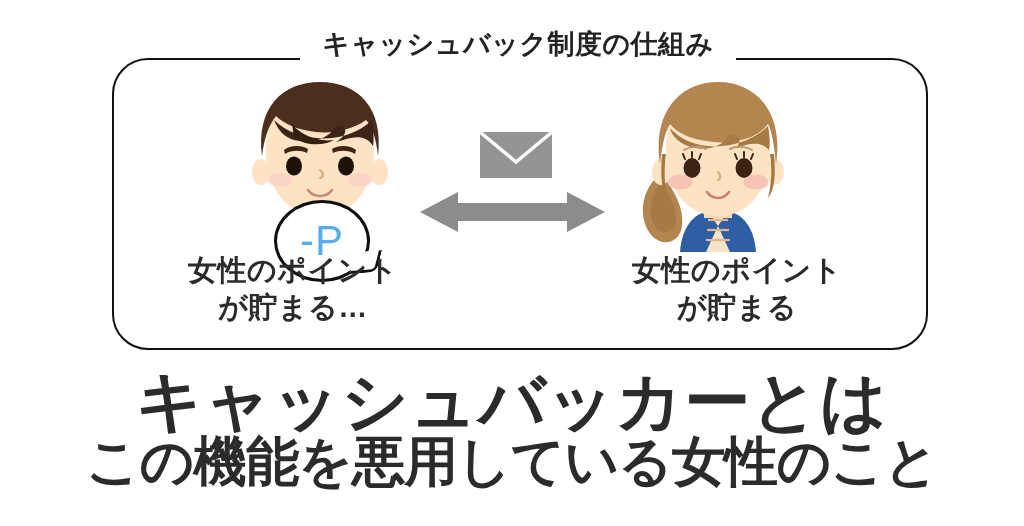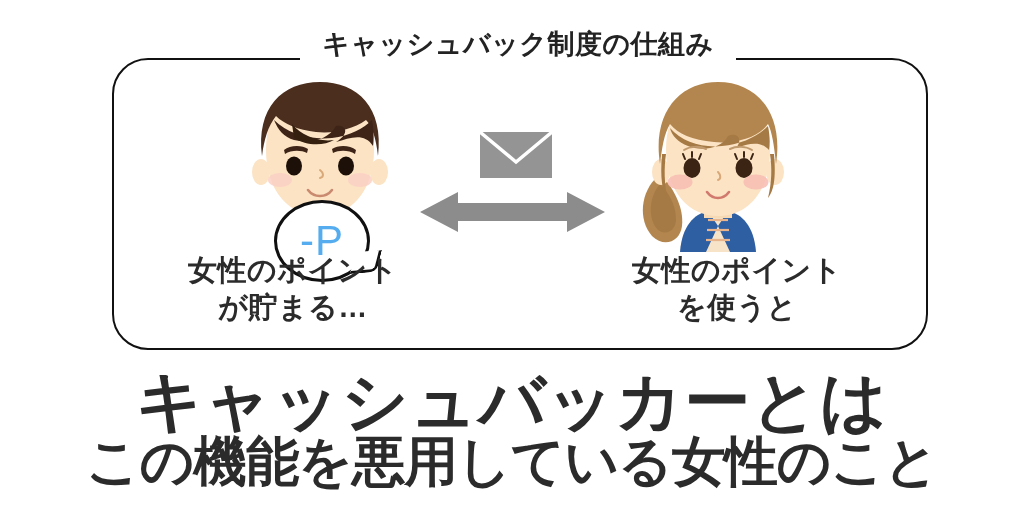--- a/index.html
+++ b/index.html
@@ -272,21 +272,21 @@
 
         <ellipse cx="50" cy="102" rx="12.5" ry="7.5" fill="#F7BEB4" opacity="0.9"></ellipse>
         <ellipse cx="126" cy="102" rx="12.5" ry="7.5" fill="#F7BEB4" opacity="0.9"></ellipse>
 
         <path d="M77 112 C83 120 93 120 99 112" stroke="#D2796E" stroke-width="2.6" fill="none" stroke-linecap="round"></path>
       </svg>
     </div>
 
     <div class="caption">
       <span>女性のポイント</span><br>
-      <span>を使うと</span>
+      <span>が貯まる</span>
     </div>
   </div>
 
   <div id="transfer">
     <div id="envelope">
       <svg viewBox="0 0 72 46" width="72" height="46" xmlns="http://www.w3.org/2000/svg">
         <rect x="0" y="0" width="72" height="46" fill="#949494"></rect>
         <path d="M0 0 L36 30 L72 0" fill="none" stroke="#FFFFFF" stroke-width="3.4"></path>
       </svg>
     </div>

